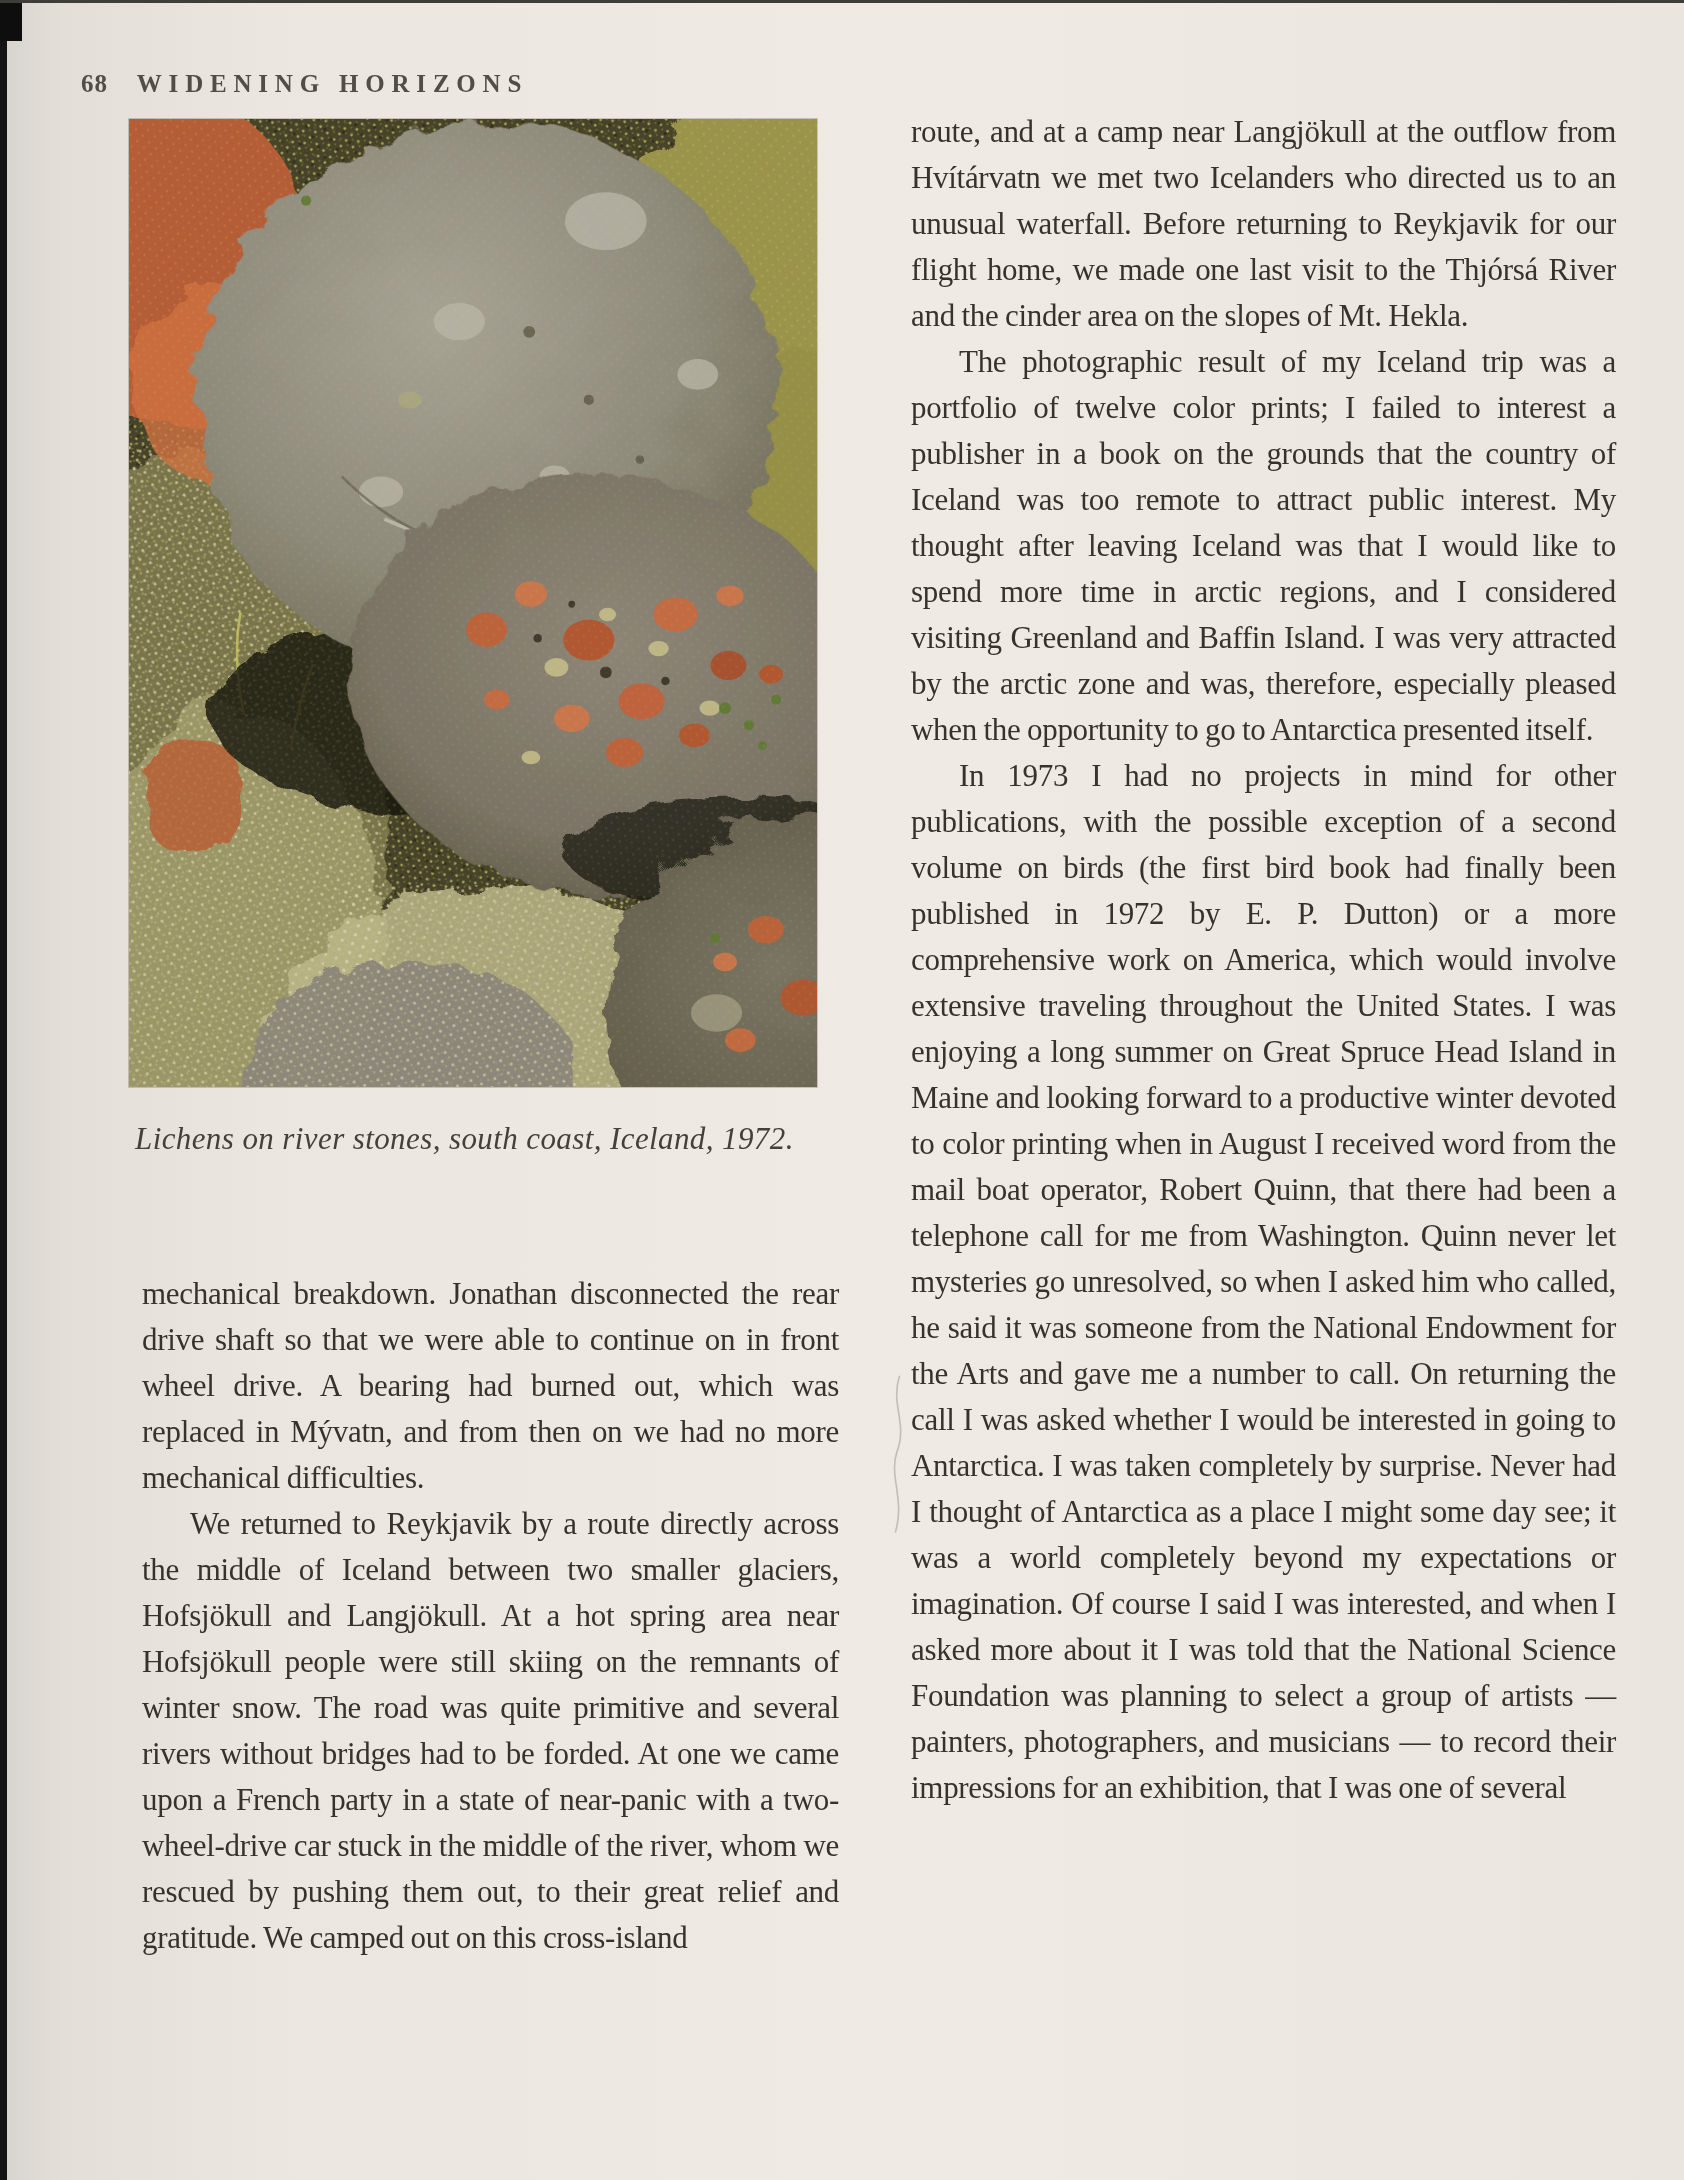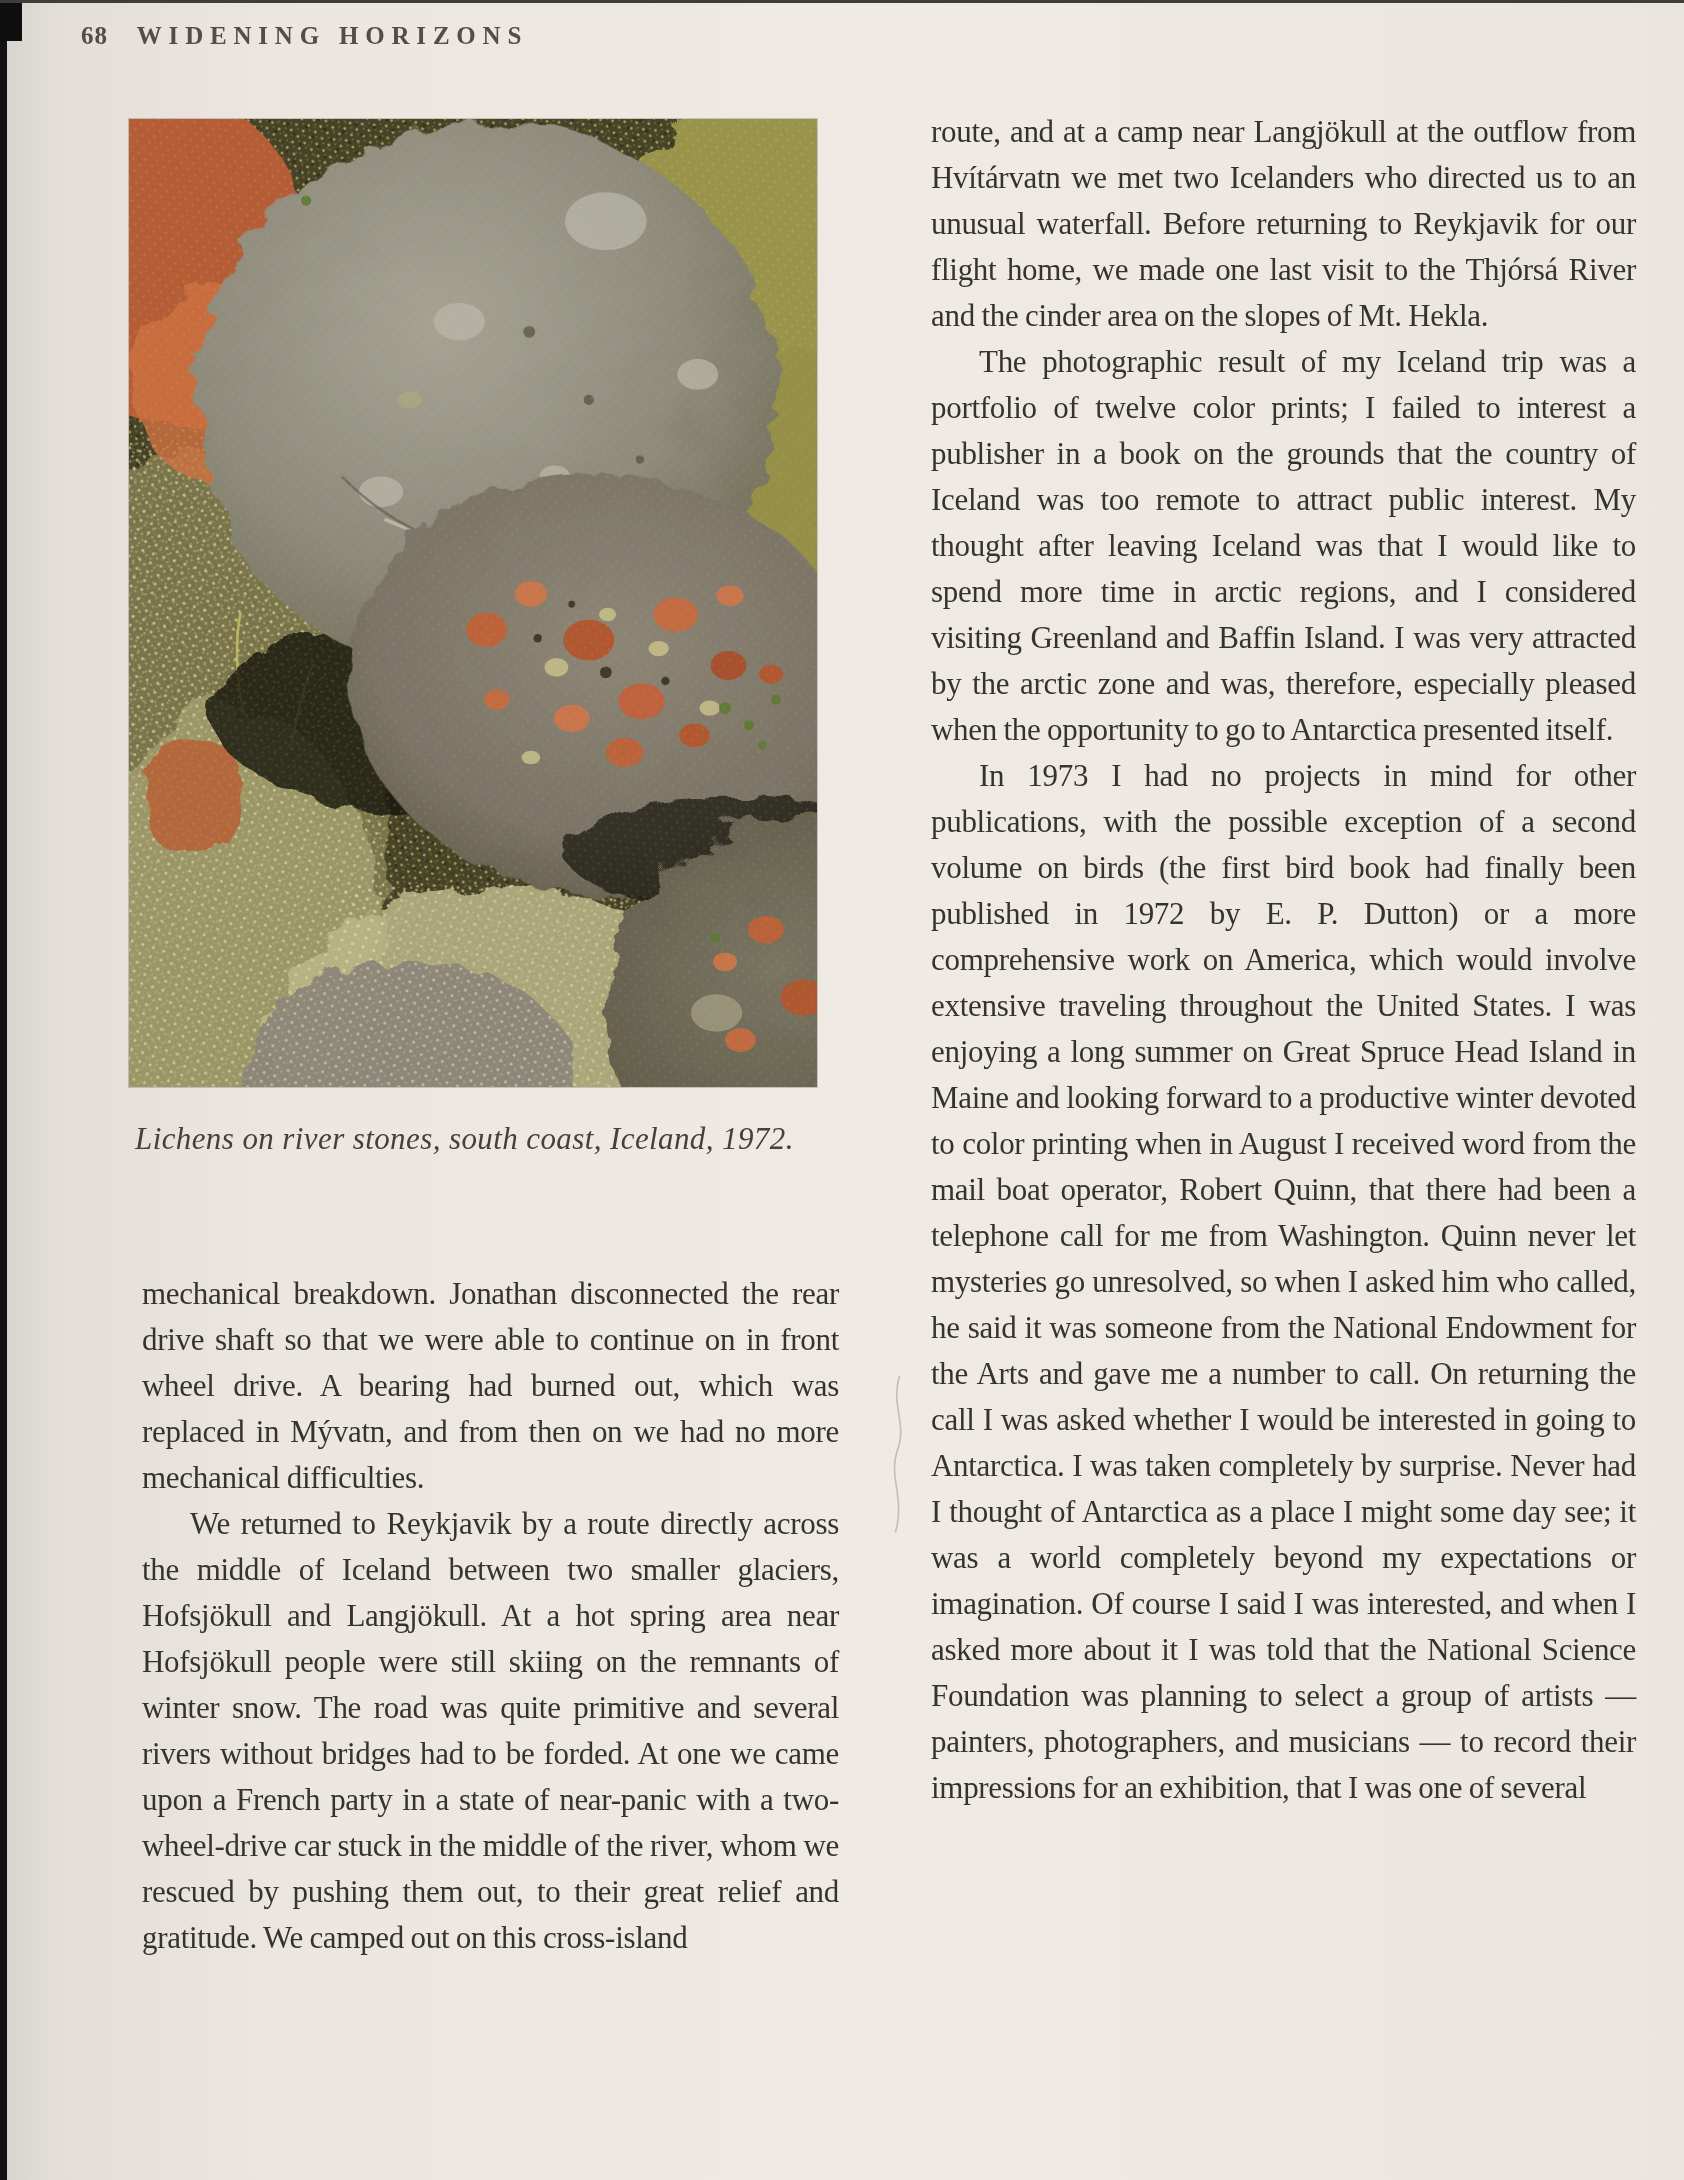--- a/index.html
+++ b/index.html
@@ -14,21 +14,21 @@
   }
   .edge-left{position:absolute;left:0;top:0;width:6.8px;height:2181px;background:#131313;}
   .edge-corner{position:absolute;left:0;top:0;width:22px;height:41px;background:#0e0e0e;}
   .edge-top{position:absolute;left:0;top:0;width:1685px;height:3.4px;background:#3f3d37;}
 
   header{
     position:absolute;left:81px;top:22px;
     color:#524e45;font-size:25px;font-weight:600;
     display:flex;align-items:baseline;gap:29px;
   }
-  .pagenum{letter-spacing:0.9px;}
+  .pagenum{letter-spacing:0.9px;margin-top:48px;}
   .runtitle{letter-spacing:6.8px;}
 
   figure.photo{
     position:absolute;left:129px;top:119px;width:688px;height:968px;
     margin:0;box-shadow:0 0 0 0.9px rgba(60,55,40,0.25);
     overflow:hidden;
   }
   figure.photo svg{display:block;width:100%;height:100%;}
 
   .caption{
@@ -36,21 +36,21 @@
     font-style:italic;font-size:31px;color:#45413a;letter-spacing:0.4px;
   }
 
   .col{position:absolute;color:#36332c;}
   .col p{
     margin:0;font-size:31px;line-height:46px;
     text-align:justify;letter-spacing:-0.3px;word-spacing:-0.9px;
   }
   .col p.indent{text-indent:48px;}
   .col-left{left:129px;top:1271px;width:697px;margin-left:13px;}
-  .col-right{left:931px;top:109px;width:705px;}
+  .col-right{left:911px;top:109px;width:705px;}
 
   .squiggle{position:absolute;left:886px;top:1370px;opacity:.55;}
 </style>
 </head>
 <body>
 
 <div class="page">
 
   <div class="edge-left"></div>
   <div class="edge-corner"></div>

